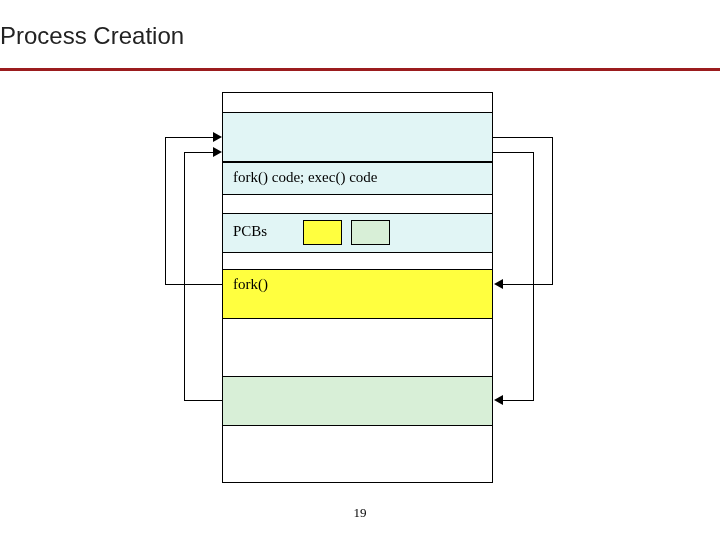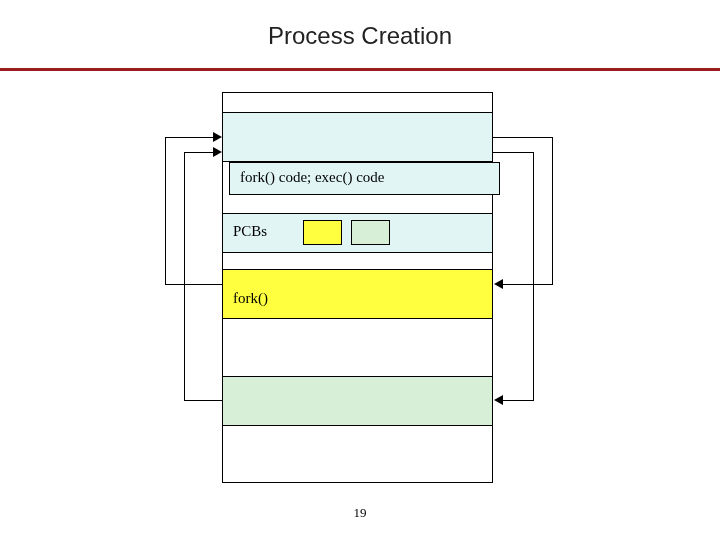--- a/index.html
+++ b/index.html
@@ -10,21 +10,20 @@
     background: #ffffff;
     font-family: Arial, Helvetica, sans-serif;
     position: relative;
     overflow: hidden;
   }
   .title {
     position: absolute;
     top: 22px;
     left: 0;
     width: 720px;
-    text-align: center;
     font-size: 24px;
     color: #222;
   }
   .hr {
     position: absolute;
     top: 68px;
     left: 0;
     width: 720px;
     height: 3px;
     background: #9b1c1e;
@@ -55,21 +54,20 @@
     left: 222px;
     top: 162px;
     width: 271px;
     height: 33px;
     background: #e1f5f5;
     font-family: "Times New Roman", serif;
     font-size: 15px;
     padding-left: 10px;
     padding-top: 6px;
     color: #000;
-    margin-left: 7px;
   }
   .band-pcb {
     left: 222px;
     top: 213px;
     width: 271px;
     height: 40px;
     background: #e1f5f5;
     font-family: "Times New Roman", serif;
     font-size: 15px;
     padding-left: 10px;
@@ -78,21 +76,21 @@
   }
   .band-fork {
     left: 222px;
     top: 269px;
     width: 271px;
     height: 50px;
     background: #ffff3f;
     font-family: "Times New Roman", serif;
     font-size: 15px;
     padding-left: 10px;
-    padding-top: 20px;
+    padding-top: 6px;
     color: #000;
   }
   .band-green {
     left: 222px;
     top: 376px;
     width: 271px;
     height: 50px;
     background: #d8efd7;
   }
   .small-yellow {

